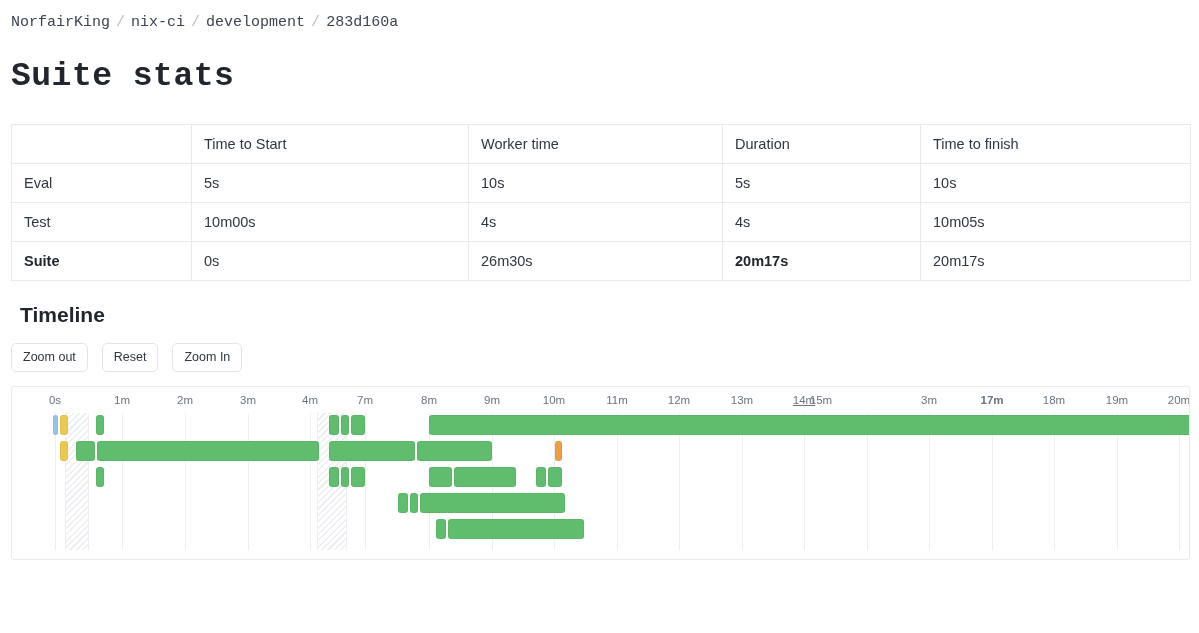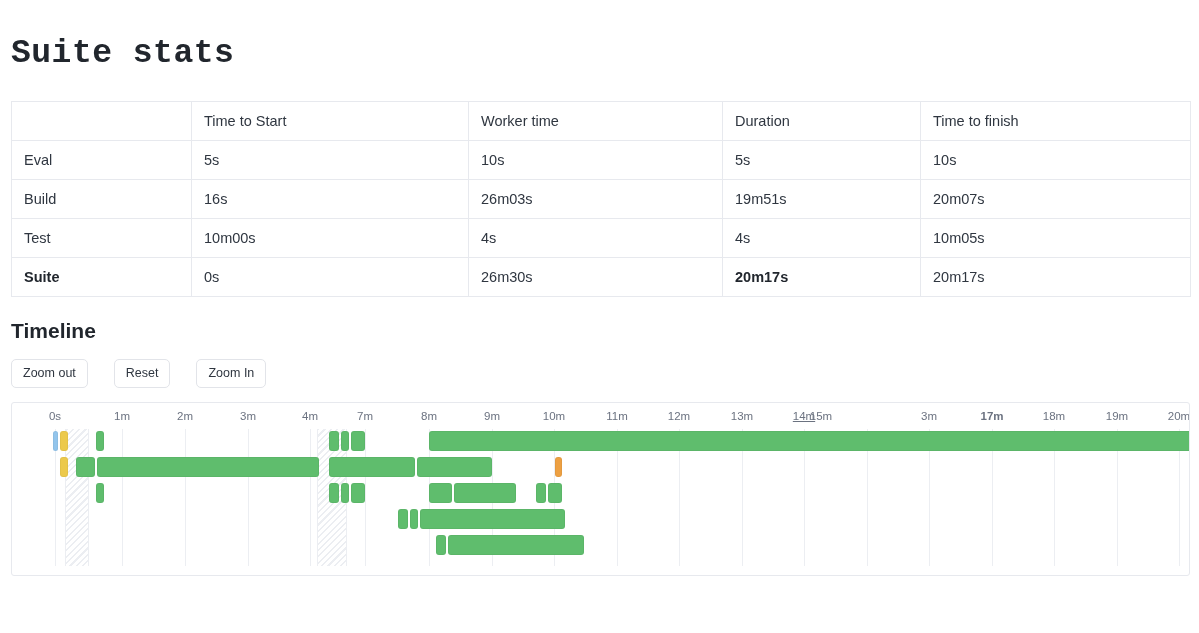--- a/index.html
+++ b/index.html
@@ -75,28 +75,28 @@
   table.stats col.c-work  { width: 254px; }
   table.stats col.c-dur   { width: 198px; }
   table.stats col.c-fin   { width: 270px; }
   table.stats td.bold { font-weight: bold; color: #21262d; }
 
   
   .section-title {
     font-size: 21px;
     font-weight: bold;
     color: #21262d;
-    margin: 22px 0 16px 1px;
+    margin: 22px 0 16px 10px;
     line-height: 24px;
   }
 
   
   .btn-row {
     display: flex;
-    gap: 26px;
+    gap: 14px;
     margin: 0 0 14px 1px;
   }
   .btn {
     font-family: "Liberation Sans", sans-serif;
     font-size: 12.5px;
     color: #2f3640;
     background: #ffffff;
     border: 1px solid #e2e4e9;
     border-radius: 5px;
     padding: 6px 11px 7px 11px;
@@ -150,20 +150,23 @@
     border-radius: 3px;
     box-sizing: border-box;
     border: 1px solid rgba(0,0,0,0.04);
   }
 </style>
 </head>
 <body>
 
 <div class="page">
 
+  <div class="breadcrumb">
+    <a class="crumb" href="#">NorfairKing</a><span class="sep">/</span><a class="crumb" href="#">nix-ci</a><span class="sep">/</span><a class="crumb" href="#">development</a><span class="sep">/</span><a class="crumb" href="#">283d160a</a>
+  </div>
 
   <h1 class="page-title">Suite stats</h1>
 
   <table class="stats">
     <colgroup>
       <col class="c-name">
         <col class="c-start">
         <col class="c-work">
         <col class="c-dur">
         <col class="c-fin">
@@ -177,27 +180,20 @@
         <th>Time to finish</th>
       </tr>
     </thead>
     <tbody id="stats-body">
         <tr>
           <td>Eval</td>
           <td>5s</td>
           <td>10s</td>
           <td>5s</td>
           <td>10s</td>
-        </tr>
-        <tr>
-          <td>Build</td>
-          <td>16s</td>
-          <td>26m03s</td>
-          <td>19m51s</td>
-          <td>20m07s</td>
         </tr>
         <tr>
           <td>Test</td>
           <td>10m00s</td>
           <td>4s</td>
           <td>4s</td>
           <td>10m05s</td>
         </tr>
         <tr>
           <td class="bold">Suite</td>

